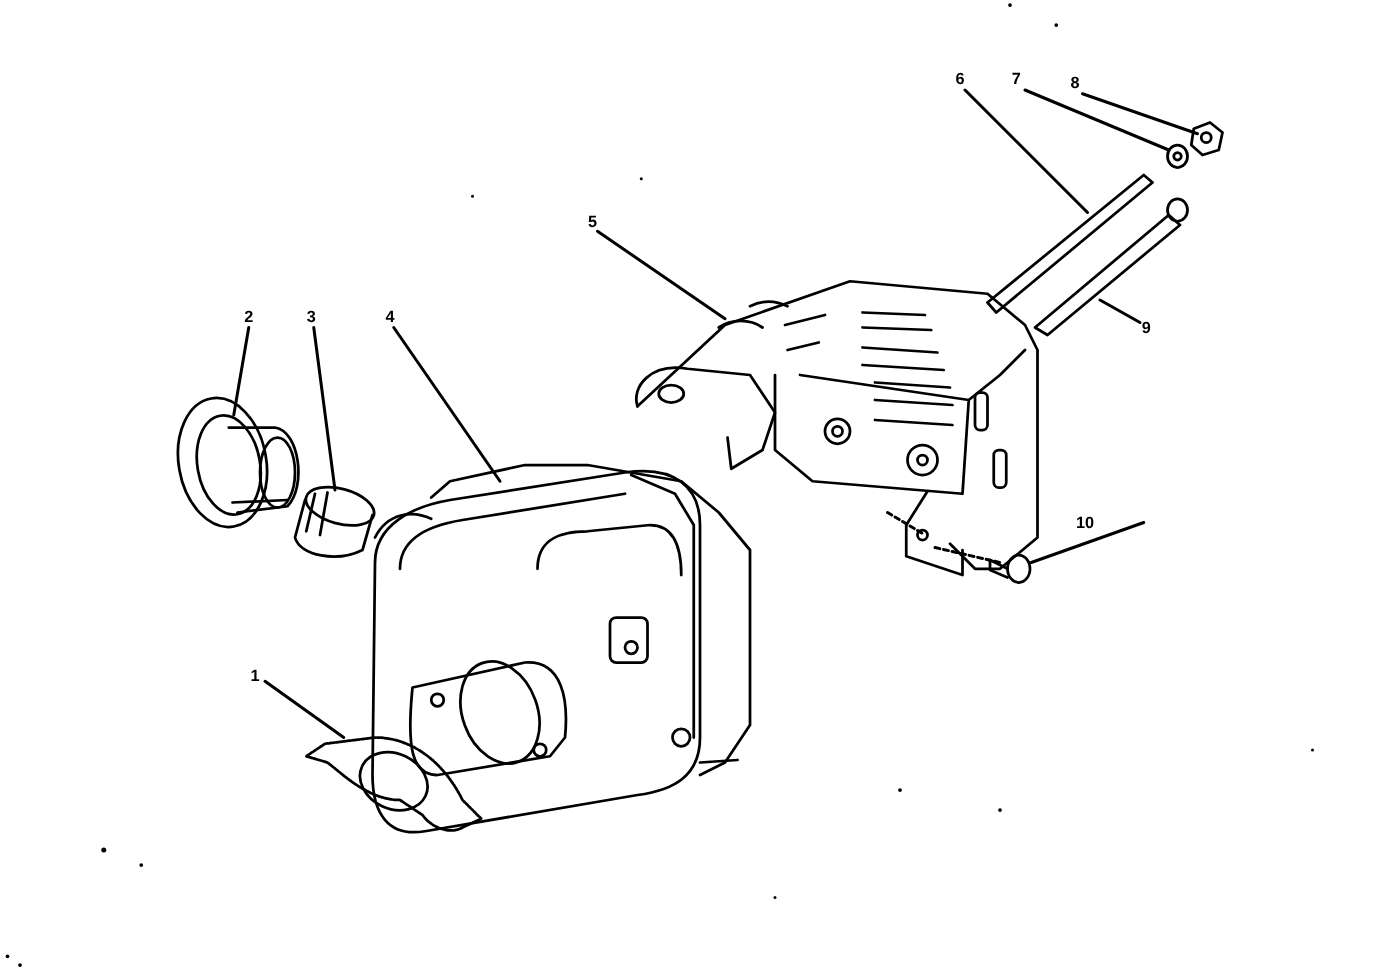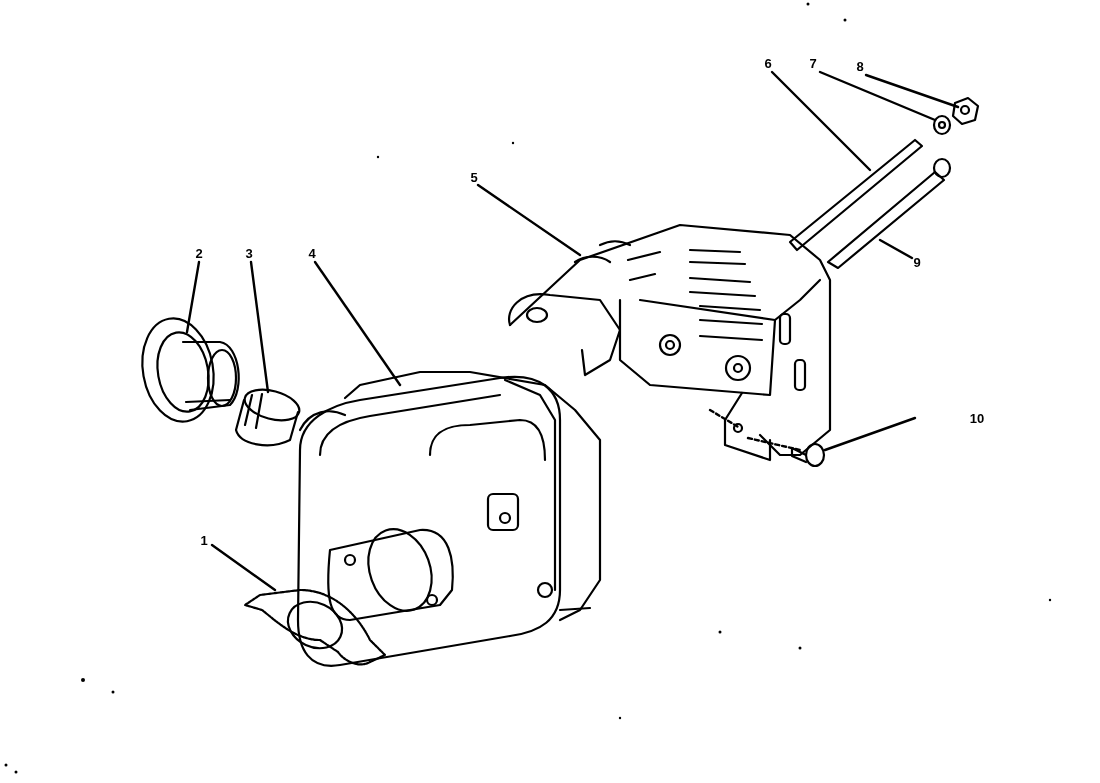--- a/index.html
+++ b/index.html
@@ -118,14 +118,14 @@
 
   <span class="lbl" style="left:204px;top:540px;">1</span>
   <span class="lbl" style="left:199px;top:253px;">2</span>
   <span class="lbl" style="left:249px;top:253px;">3</span>
   <span class="lbl" style="left:312px;top:253px;">4</span>
   <span class="lbl" style="left:474px;top:177px;">5</span>
   <span class="lbl" style="left:768px;top:63px;">6</span>
   <span class="lbl" style="left:813px;top:63px;">7</span>
   <span class="lbl" style="left:860px;top:66px;">8</span>
   <span class="lbl" style="left:917px;top:262px;">9</span>
-  <span class="lbl" style="left:977px;top:418px;">10</span>
+  <span class="lbl" style="left:868px;top:418px;">10</span>
 </div>
 
 </body></html>

